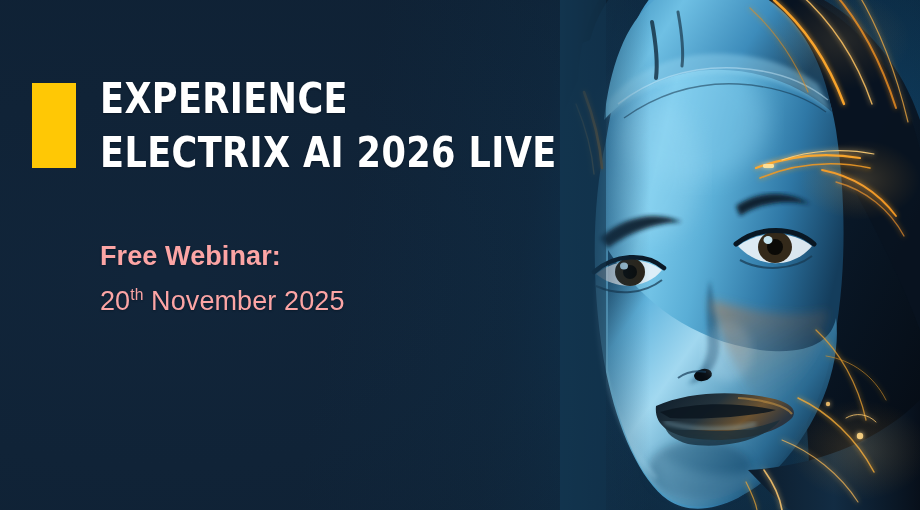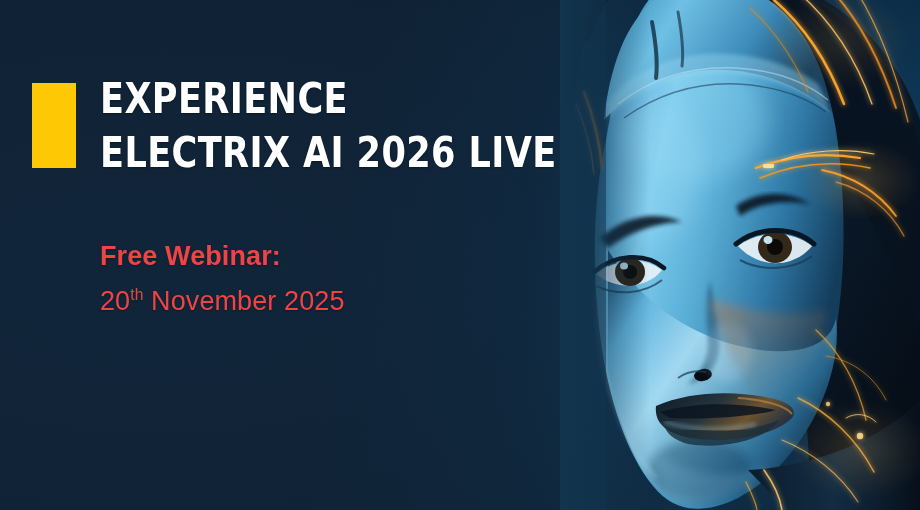--- a/index.html
+++ b/index.html
@@ -70,21 +70,21 @@
     transform:scaleX(0.93);
     transform-origin:left top;
     white-space:nowrap;
     text-shadow:0 1px 2px rgba(4,12,22,0.45);
   }
   .headline .hl-line { display:block; }
 
   .subblock {
     position:absolute;
     left:68px; top:234px;
-    color:#ef4444;
+    color:#fca5a5;
     font-size:27px;
     line-height:45px;
     white-space:nowrap;
     text-shadow:0 1px 2px rgba(4,12,22,0.35);
   }
   .sub-strong { display:block; font-weight:bold; letter-spacing:0.1px; }
   .sub-line   { display:block; font-weight:300; letter-spacing:0.1px;text-align:center; }
   .sub-line sup {
     font-size:0.58em;
     vertical-align:super;

